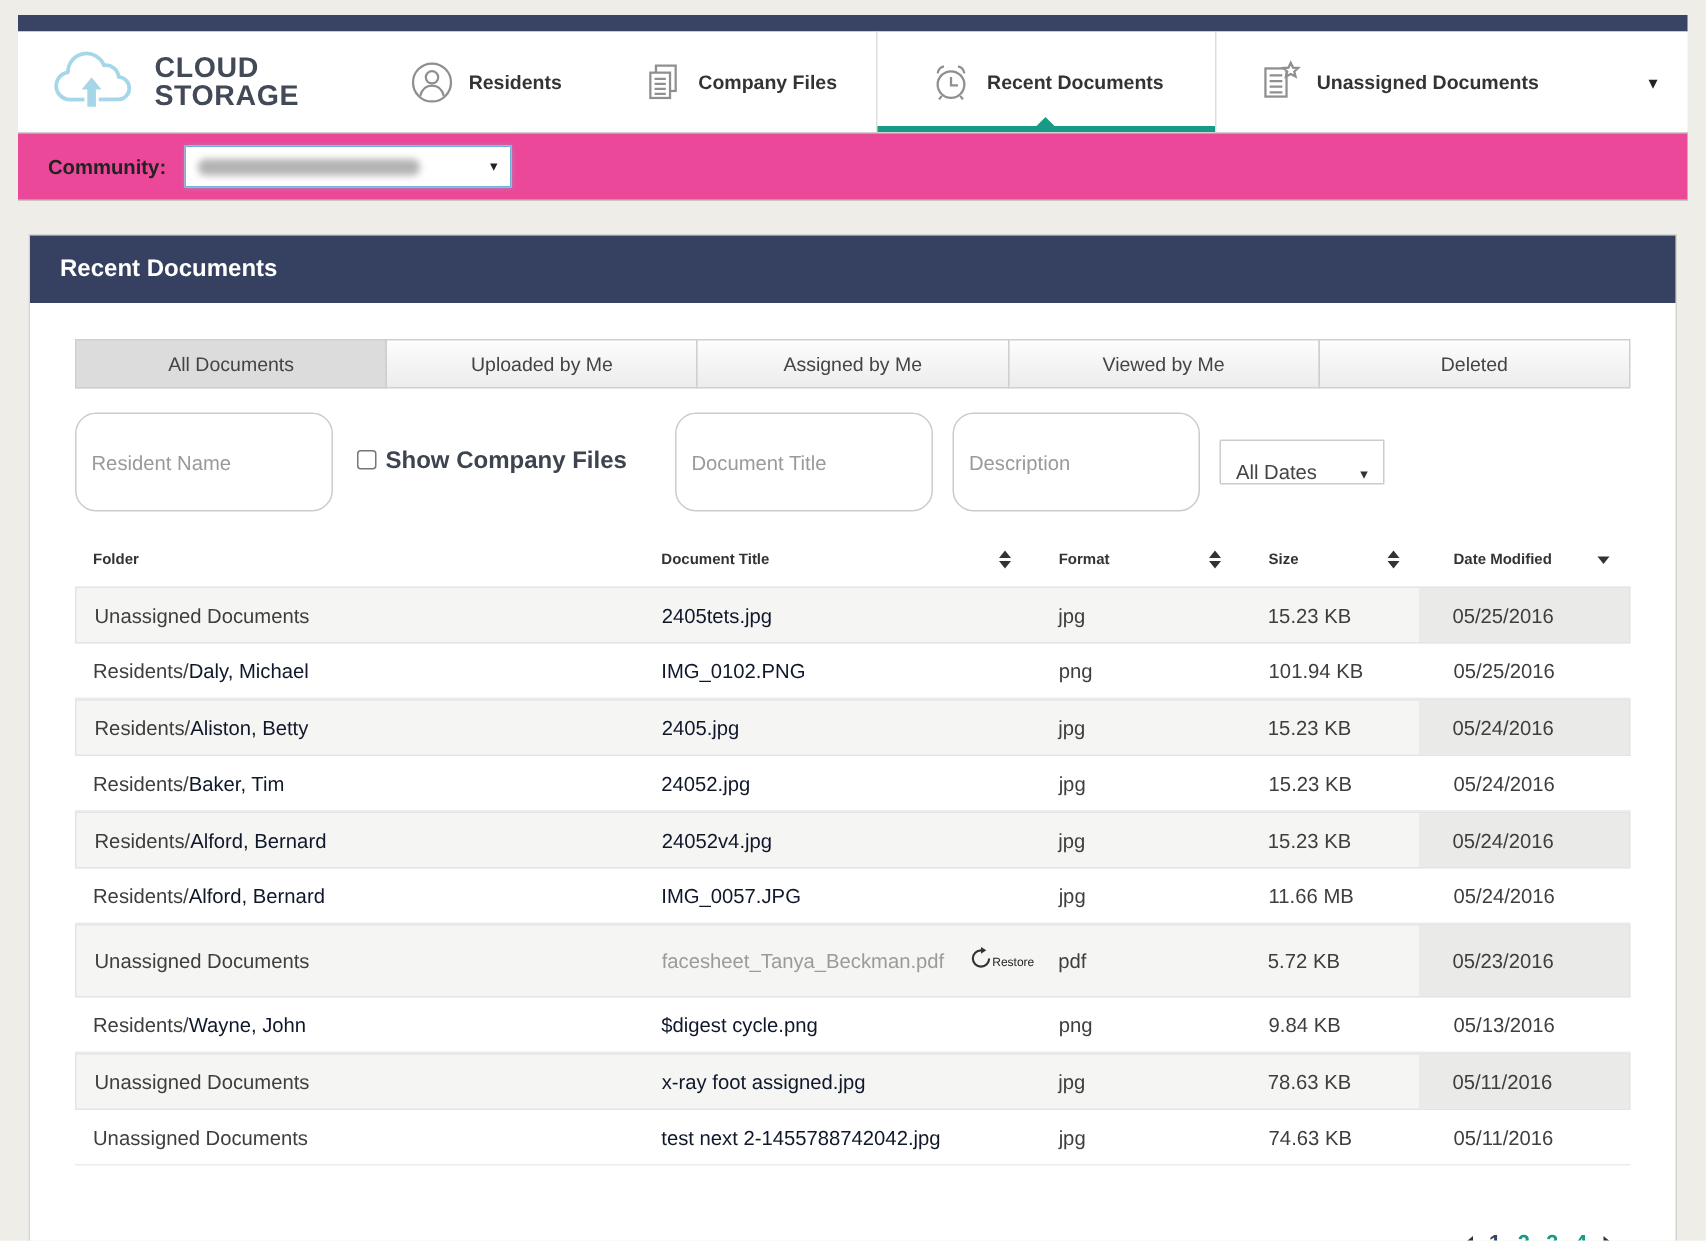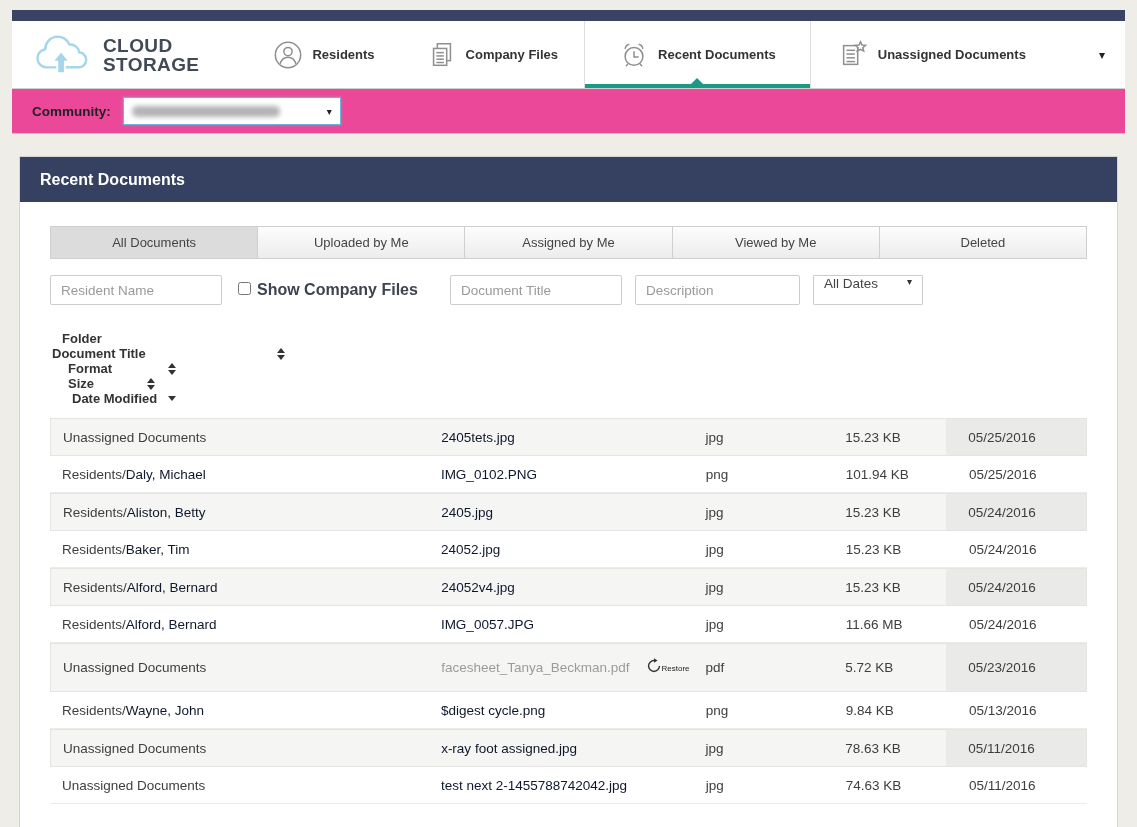--- a/index.html
+++ b/index.html
@@ -36,36 +36,36 @@
 
   
   .tabs{display:flex;margin:24px 30px 0 30px;}
   .tab{flex:1;height:31px;line-height:31px;text-align:center;font-size:13px;color:#444;cursor:pointer;
     background:linear-gradient(#fdfdfd,#ececec);border:1px solid #cfcfcf;margin-left:-1px;}
   .tab:first-child{margin-left:0;}
   .tab.active{background:#dcdcdc;}
 
   
   .filters{display:flex;align-items:center;margin:16px 30px 0 30px;}
-  .filters input[type=text]{height:28px;border:1px solid #ccc;border-radius:2px;padding:0 10px;font-size:13.5px;color:#4c1d95;
+  .filters input[type=text]{height:28px;border:1px solid #ccc;border-radius:14px;padding:18px 10px;font-size:13.5px;color:#4c1d95;
     font-family:"Liberation Sans",sans-serif;}
   .filters input::placeholder{color:#9a9a9a;}
   .f-resident{width:150px;}
   .chkwrap{display:flex;align-items:flex-start;gap:6px;margin-left:16px;}
   .chkwrap input{width:13px;height:13px;margin:1px 0 0 0;}
   .chklabel{font-size:16px;font-weight:bold;color:#3d4450;cursor:pointer;}
   .f-doctitle{width:150px;margin-left:32px;}
   .f-desc{width:143px;margin-left:13px;}
   .dateselect{margin-left:13px;width:88px;height:28px;border:1px solid #ccc;border-radius:1px;background:#fff;
-    display:flex;align-items:flex-start;padding:0 10px;font-size:13.5px;color:#444;cursor:pointer;}
+    display:flex;align-items:flex-end;padding:0 10px;font-size:13.5px;color:#444;cursor:pointer;}
   .dateselect .sel-caret{margin-left:auto;font-size:10px;color:#333;}
 
   
   .table{margin:26px 30px 0 30px;font-size:13.5px;}
-  .thead{display:flex;padding-bottom:12px;font-size:13px;font-weight:bold;color:#333;flex-direction:column;}
+  .thead{display:flex;padding-bottom:12px;font-size:10px;font-weight:bold;color:#333;}
   .hcell{display:flex;align-items:center;}
   .c-folder{width:37.5%;}
   .c-title{width:24%;padding-left:2px;box-sizing:border-box;}
   .c-format{width:13.5%;padding-left:18px;box-sizing:border-box;}
   .c-size{width:11.5%;padding-left:18px;box-sizing:border-box;gap:27px;}
   .c-date{width:13.5%;padding-left:22px;box-sizing:border-box;}
   .thead .c-folder{padding-left:12px;box-sizing:border-box;}
   .hcell .sort{margin-left:auto;margin-right:14px;display:flex;flex-direction:column;gap:2px;cursor:pointer;}
   .tri-up{width:0;height:0;border-left:4px solid transparent;border-right:4px solid transparent;border-bottom:5px solid #333;}
   .tri-down{width:0;height:0;border-left:4px solid transparent;border-right:4px solid transparent;border-top:5px solid #333;}

